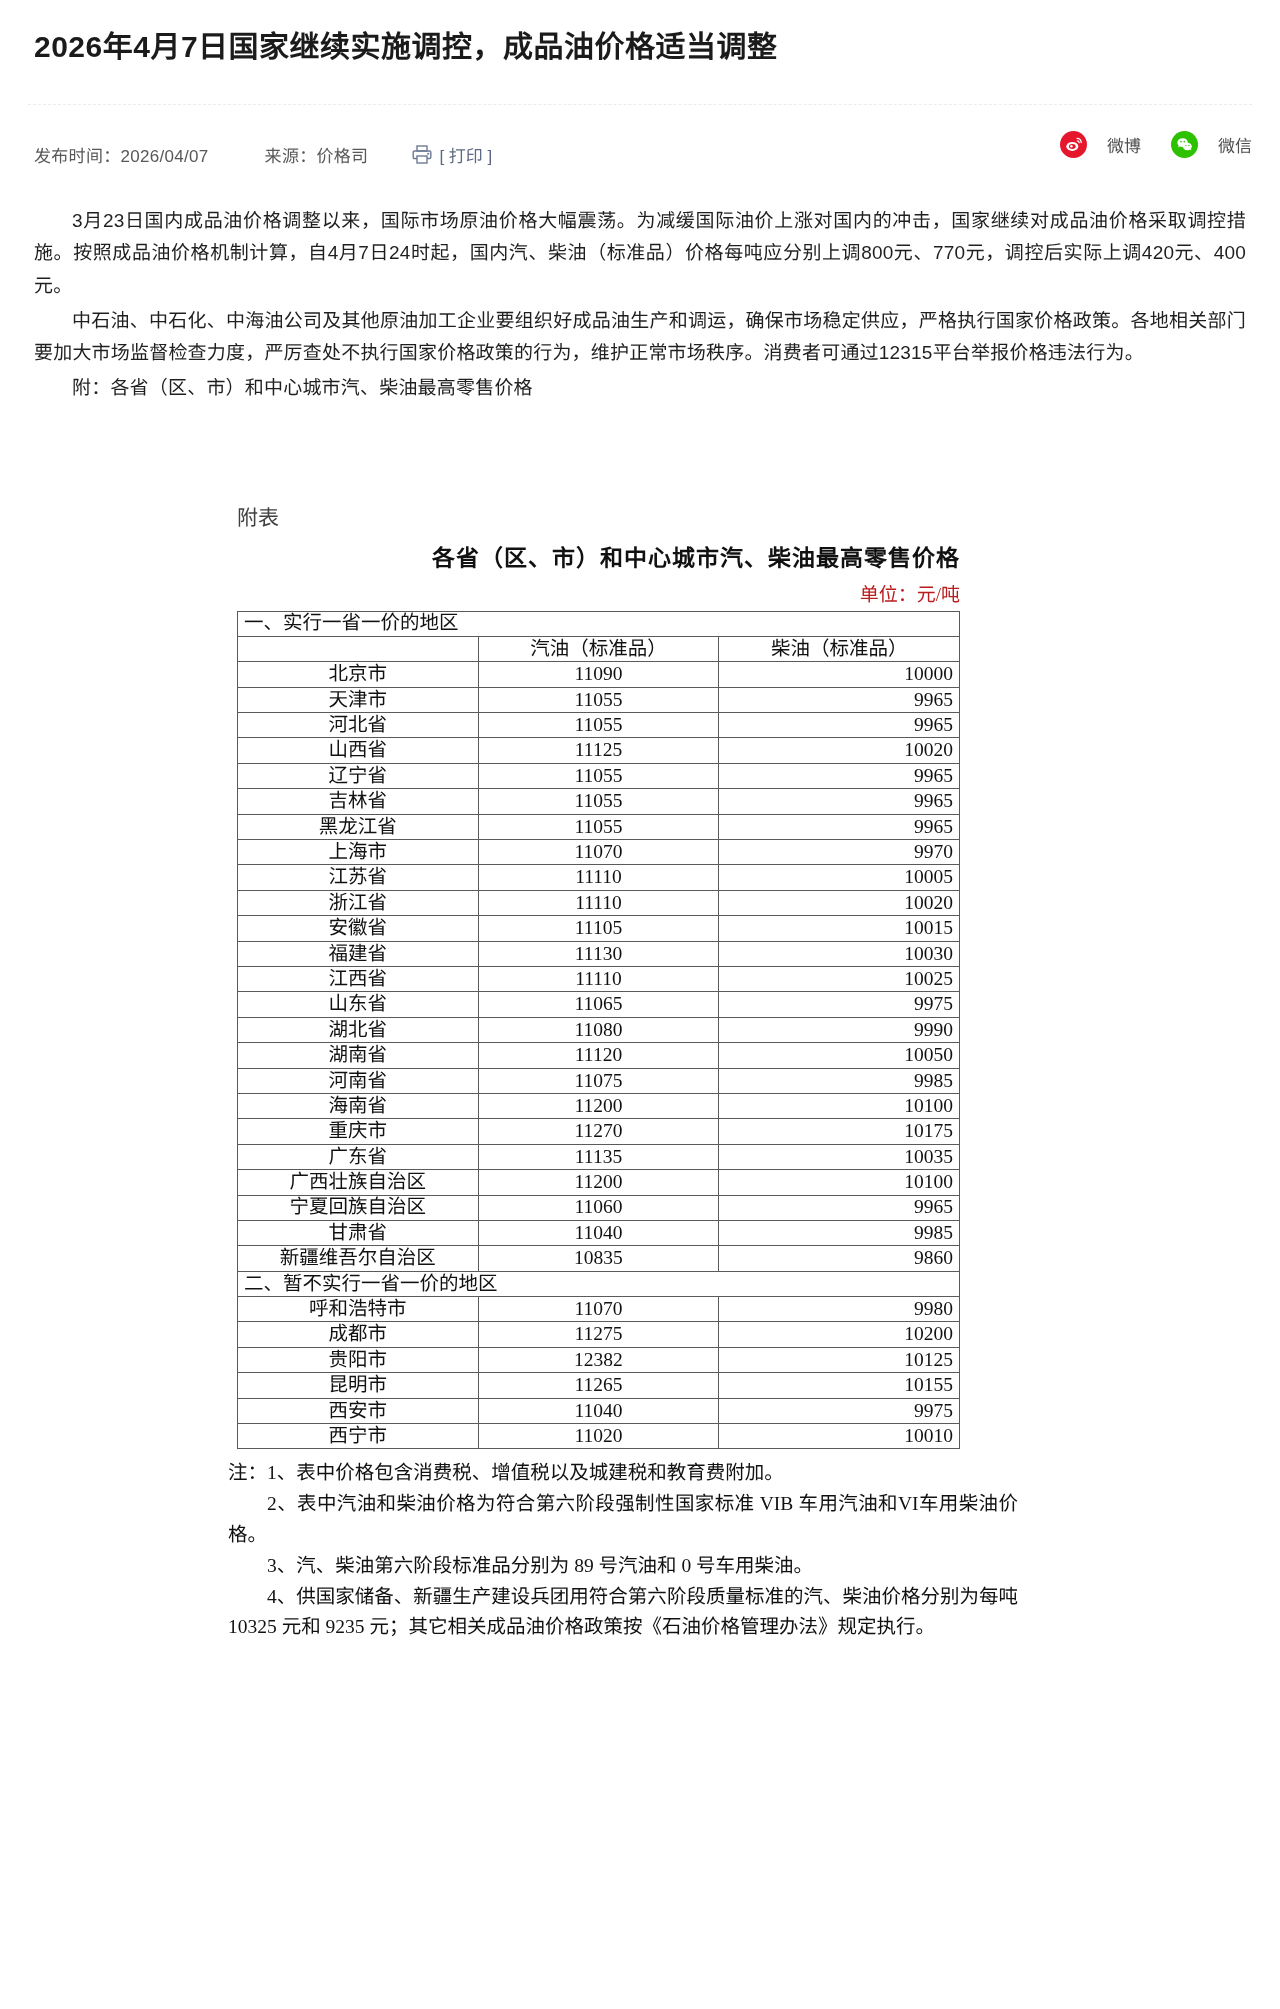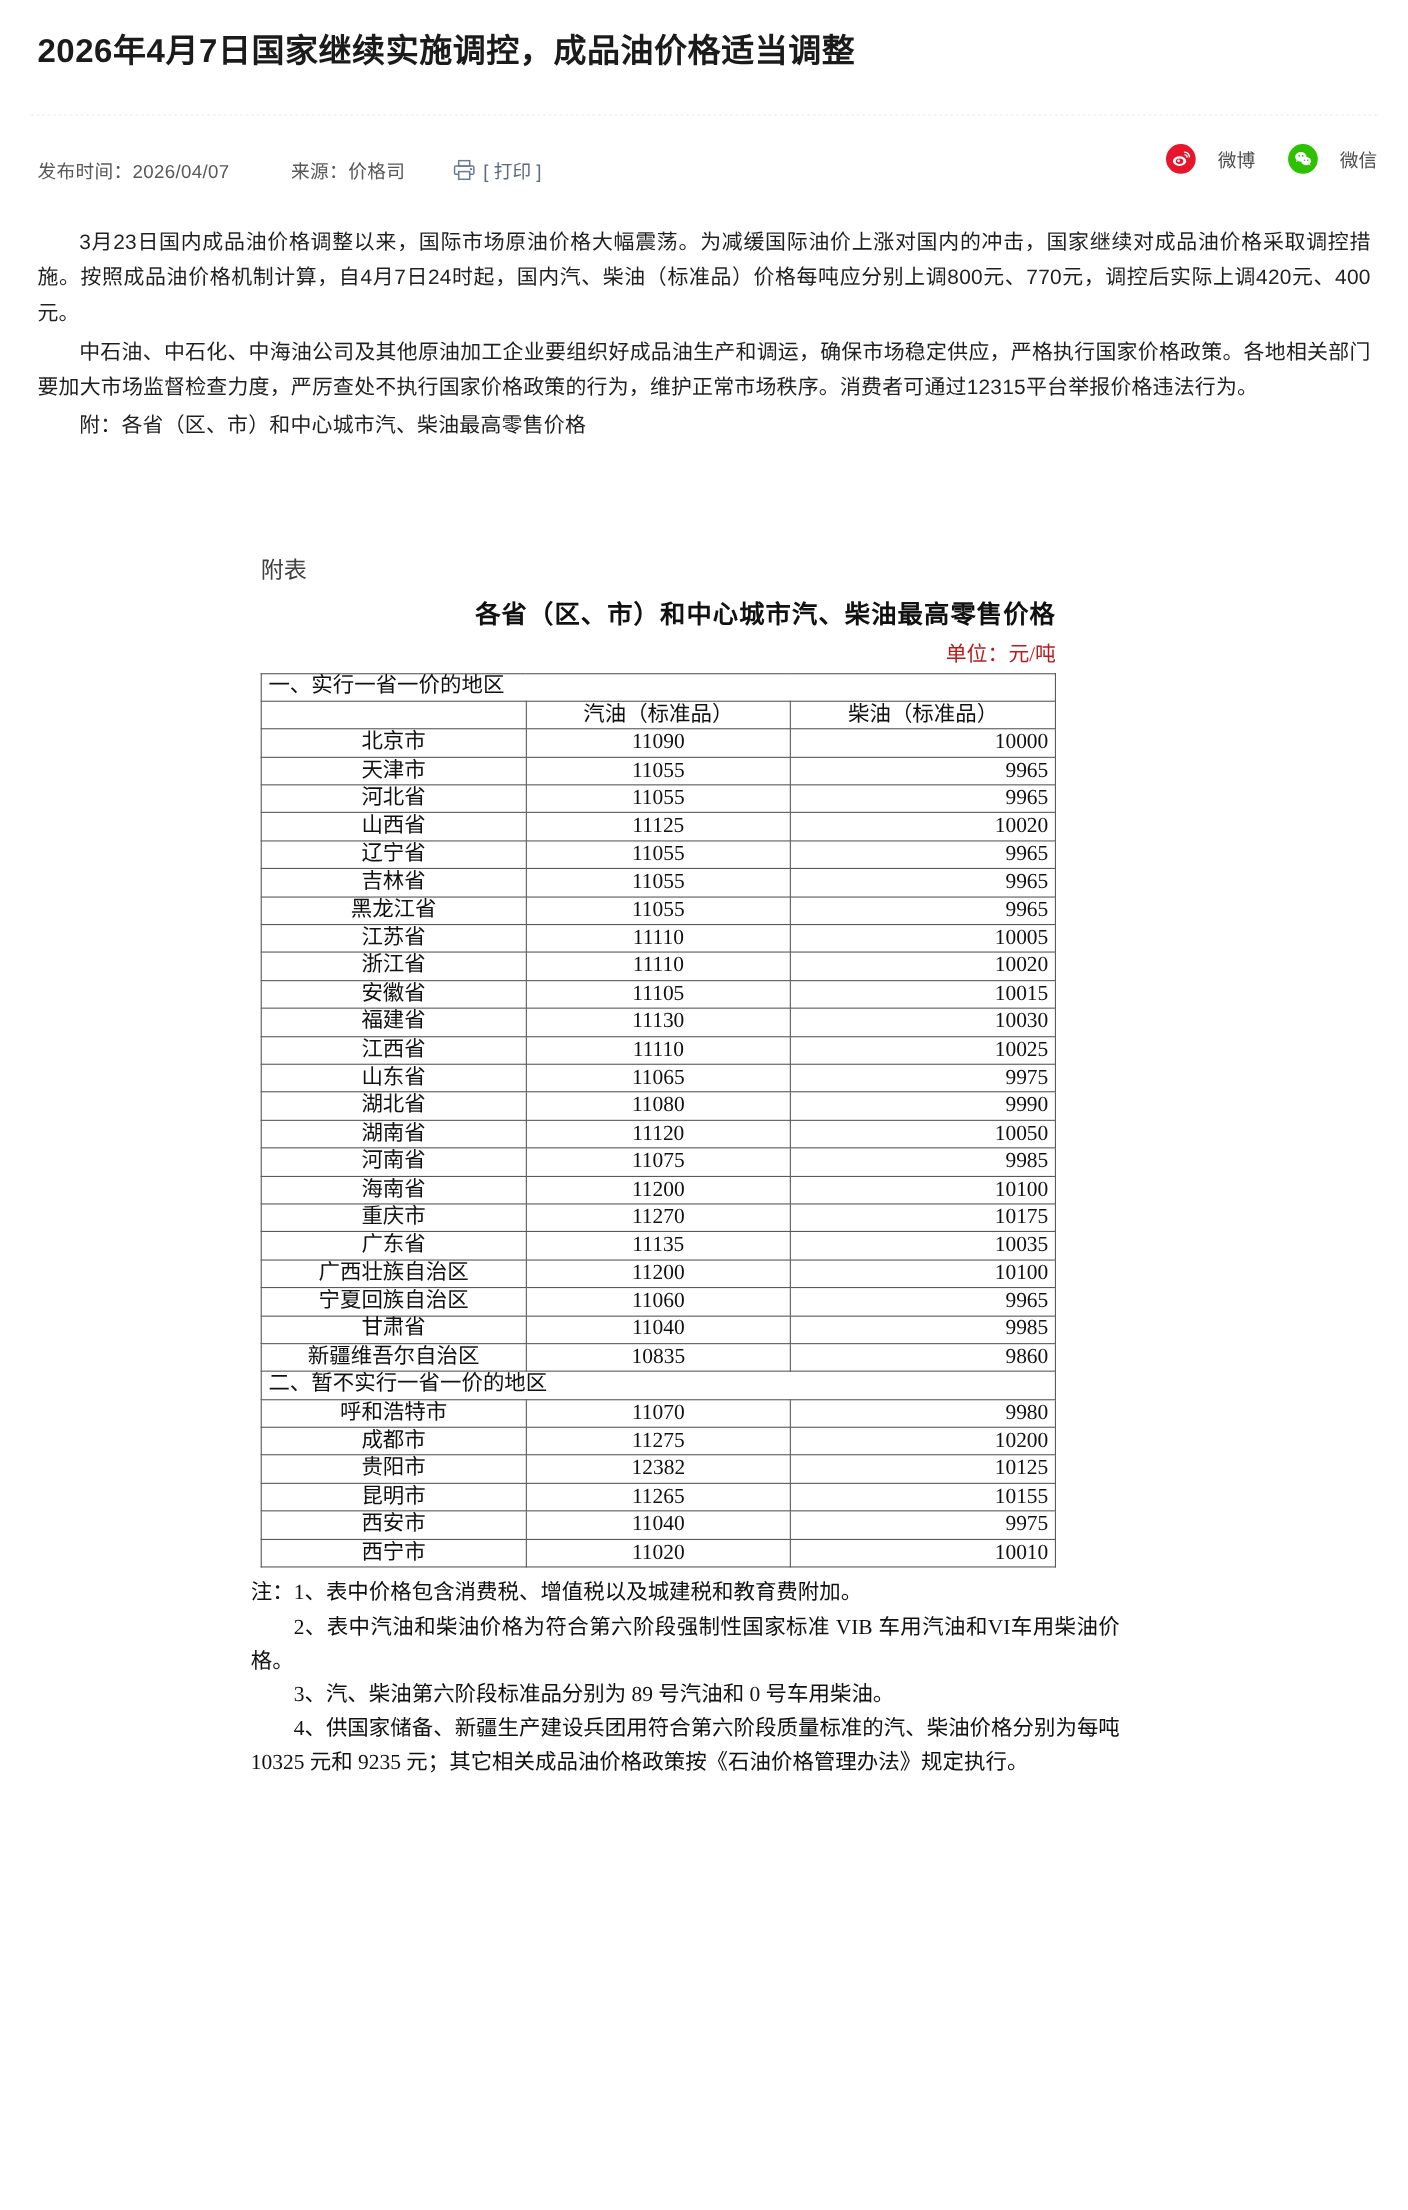--- a/index.html
+++ b/index.html
@@ -304,20 +304,25 @@
           <td class="c-region">吉林省</td>
           <td class="c-petrol">11055</td>
           <td class="c-diesel">9965</td>
         </tr>
         <tr>
           <td class="c-region">黑龙江省</td>
           <td class="c-petrol">11055</td>
           <td class="c-diesel">9965</td>
         </tr>
         <tr>
+          <td class="c-region">上海市</td>
+          <td class="c-petrol">11070</td>
+          <td class="c-diesel">9970</td>
+        </tr>
+        <tr>
           <td class="c-region">江苏省</td>
           <td class="c-petrol">11110</td>
           <td class="c-diesel">10005</td>
         </tr>
         <tr>
           <td class="c-region">浙江省</td>
           <td class="c-petrol">11110</td>
           <td class="c-diesel">10020</td>
         </tr>
         <tr>

